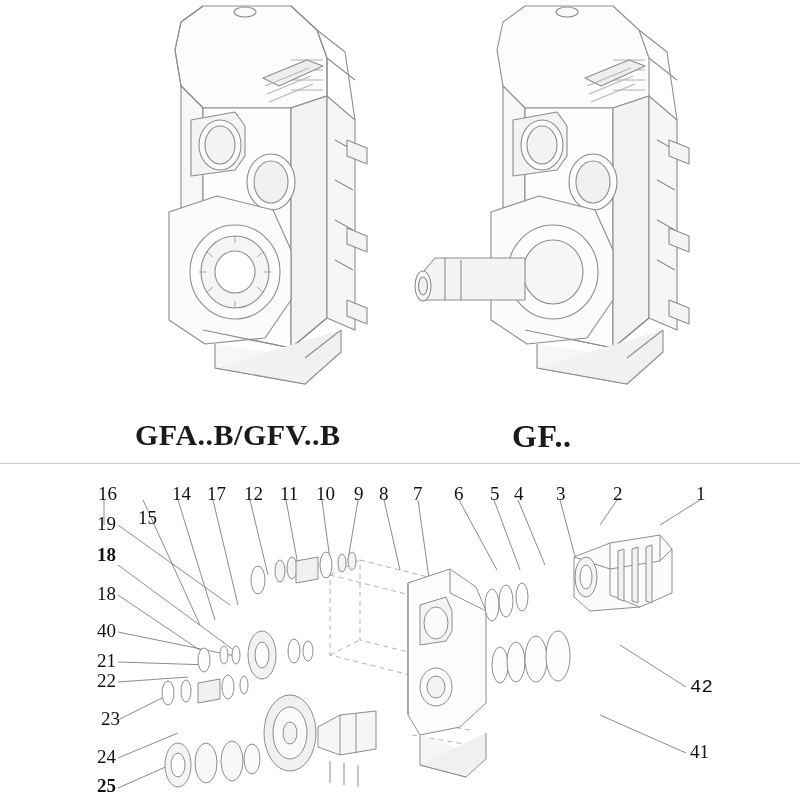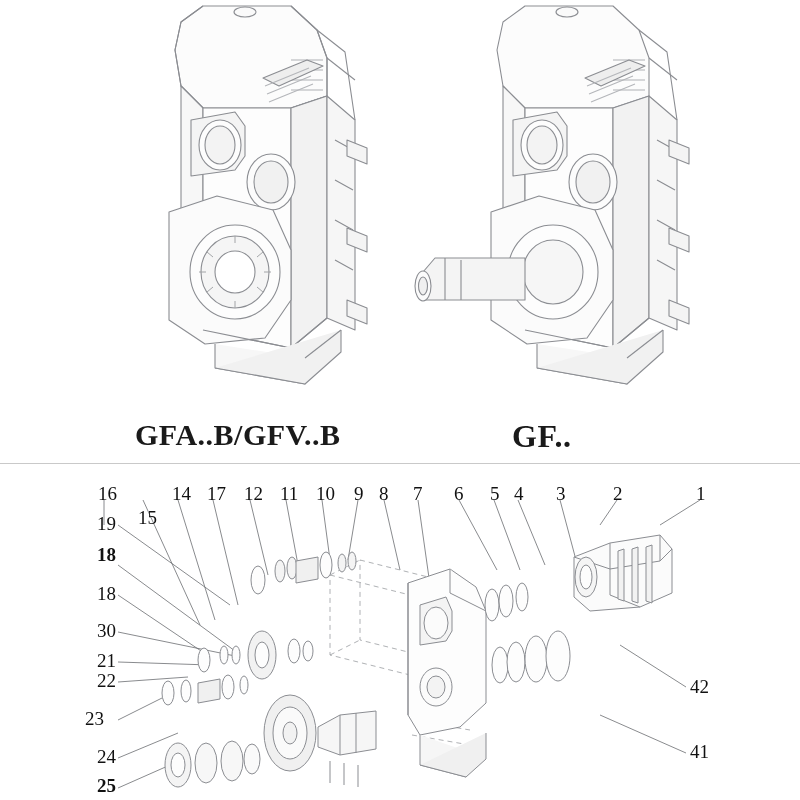--- a/index.html
+++ b/index.html
@@ -276,24 +276,24 @@
     <div class="calloutnum" style="left:454px;top:18px;">6</div>
     <div class="calloutnum" style="left:490px;top:18px;">5</div>
     <div class="calloutnum" style="left:514px;top:18px;">4</div>
     <div class="calloutnum" style="left:556px;top:18px;">3</div>
     <div class="calloutnum" style="left:613px;top:18px;">2</div>
     <div class="calloutnum" style="left:696px;top:18px;">1</div>
 
     <div class="calloutnum" style="left:97px;top:48px;">19</div>
     <div class="calloutnum" style="left:97px;top:79px;font-weight:bold;">18</div>
     <div class="calloutnum" style="left:97px;top:118px;">18</div>
-    <div class="calloutnum" style="left:97px;top:155px;">30</div>
+    <div class="calloutnum" style="left:97px;top:155px;">40</div>
     <div class="calloutnum" style="left:97px;top:185px;">21</div>
     <div class="calloutnum" style="left:97px;top:205px;">22</div>
-    <div class="calloutnum" style="left:85px;top:243px;text-align:center;">23</div>
+    <div class="calloutnum" style="left:101px;top:243px;text-align:center;">23</div>
     <div class="calloutnum" style="left:97px;top:281px;text-align:center;">24</div>
     <div class="calloutnum" style="left:97px;top:310px;font-weight:bold;">25</div>
 
-    <div class="calloutnum" style="left:690px;top:211px;">42</div>
+    <div class="calloutnum" style="left:690px;top:211px;font-family:Liberation Mono, monospace;">42</div>
     <div class="calloutnum" style="left:690px;top:276px;">41</div>
 
   </div>
 </div>
 
 </body></html>

